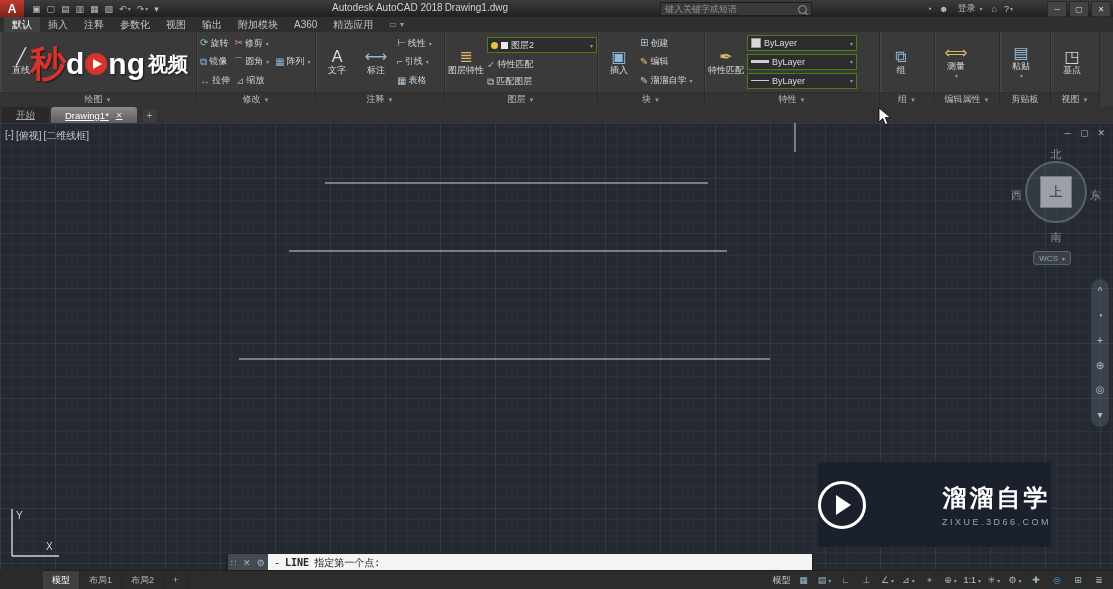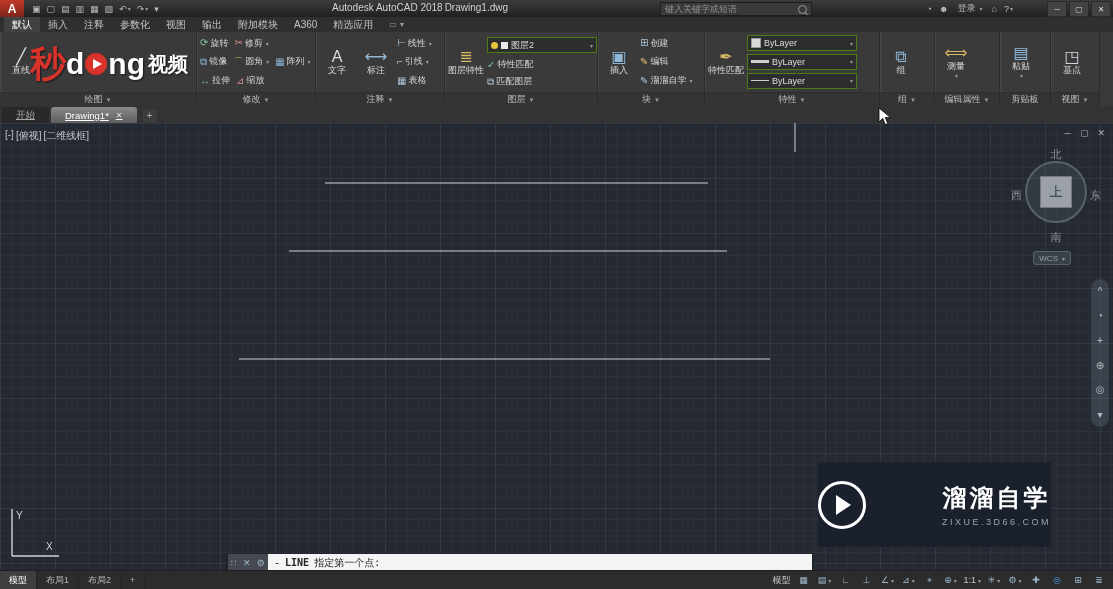--- a/index.html
+++ b/index.html
@@ -106,21 +106,21 @@
   .corner-wm{position:absolute;left:818px;top:339px;width:233px;height:85px;background:#1b212c;
              display:flex;align-items:center;justify-content:space-between;gap:14px;z-index:5;}
   .wm-logo{width:42px;height:42px;border:3px solid #fff;border-radius:50%;position:relative;flex:none;}
   .wm-logo::after{content:"";position:absolute;left:15px;top:11px;border-left:15px solid #fff;
                   border-top:10px solid transparent;border-bottom:10px solid transparent;}
   .wm-col{display:flex;flex-direction:column;align-items:center;gap:3px;}
   .wm-brand{font-size:24px;font-weight:bold;color:#fff;letter-spacing:3px;}
   .wm-url{font-size:9px;color:#9aa3b0;letter-spacing:2.5px;}
   
   .statusbar{height:18px;background:#2c2c2c;border-top:1px solid #1e1e1e;display:flex;align-items:stretch;
-             font-size:9px;color:#b5b5b5;flex:none;}
+             font-size:9px;color:#b5b5b5;flex:none;margin-left:43px;}
   .sb-tab{padding:0 9px;display:flex;align-items:center;border-right:1px solid #262626;}
   .sb-tab.active{background:#3f3f3f;color:#fff;}
   .sb-right{margin-left:auto;display:flex;align-items:center;gap:1px;padding-right:4px;}
   .sb-item{min-width:16px;height:14px;display:flex;align-items:center;justify-content:center;
            color:#9db8cc;gap:1px;padding:0 2px;}
   .sb-item.textual{color:#c8c8c8;}
   .sb-item.active{color:#4d9fe8;}
   .cursor{position:absolute;left:878px;top:107px;z-index:60;}
 </style>
 </head>

